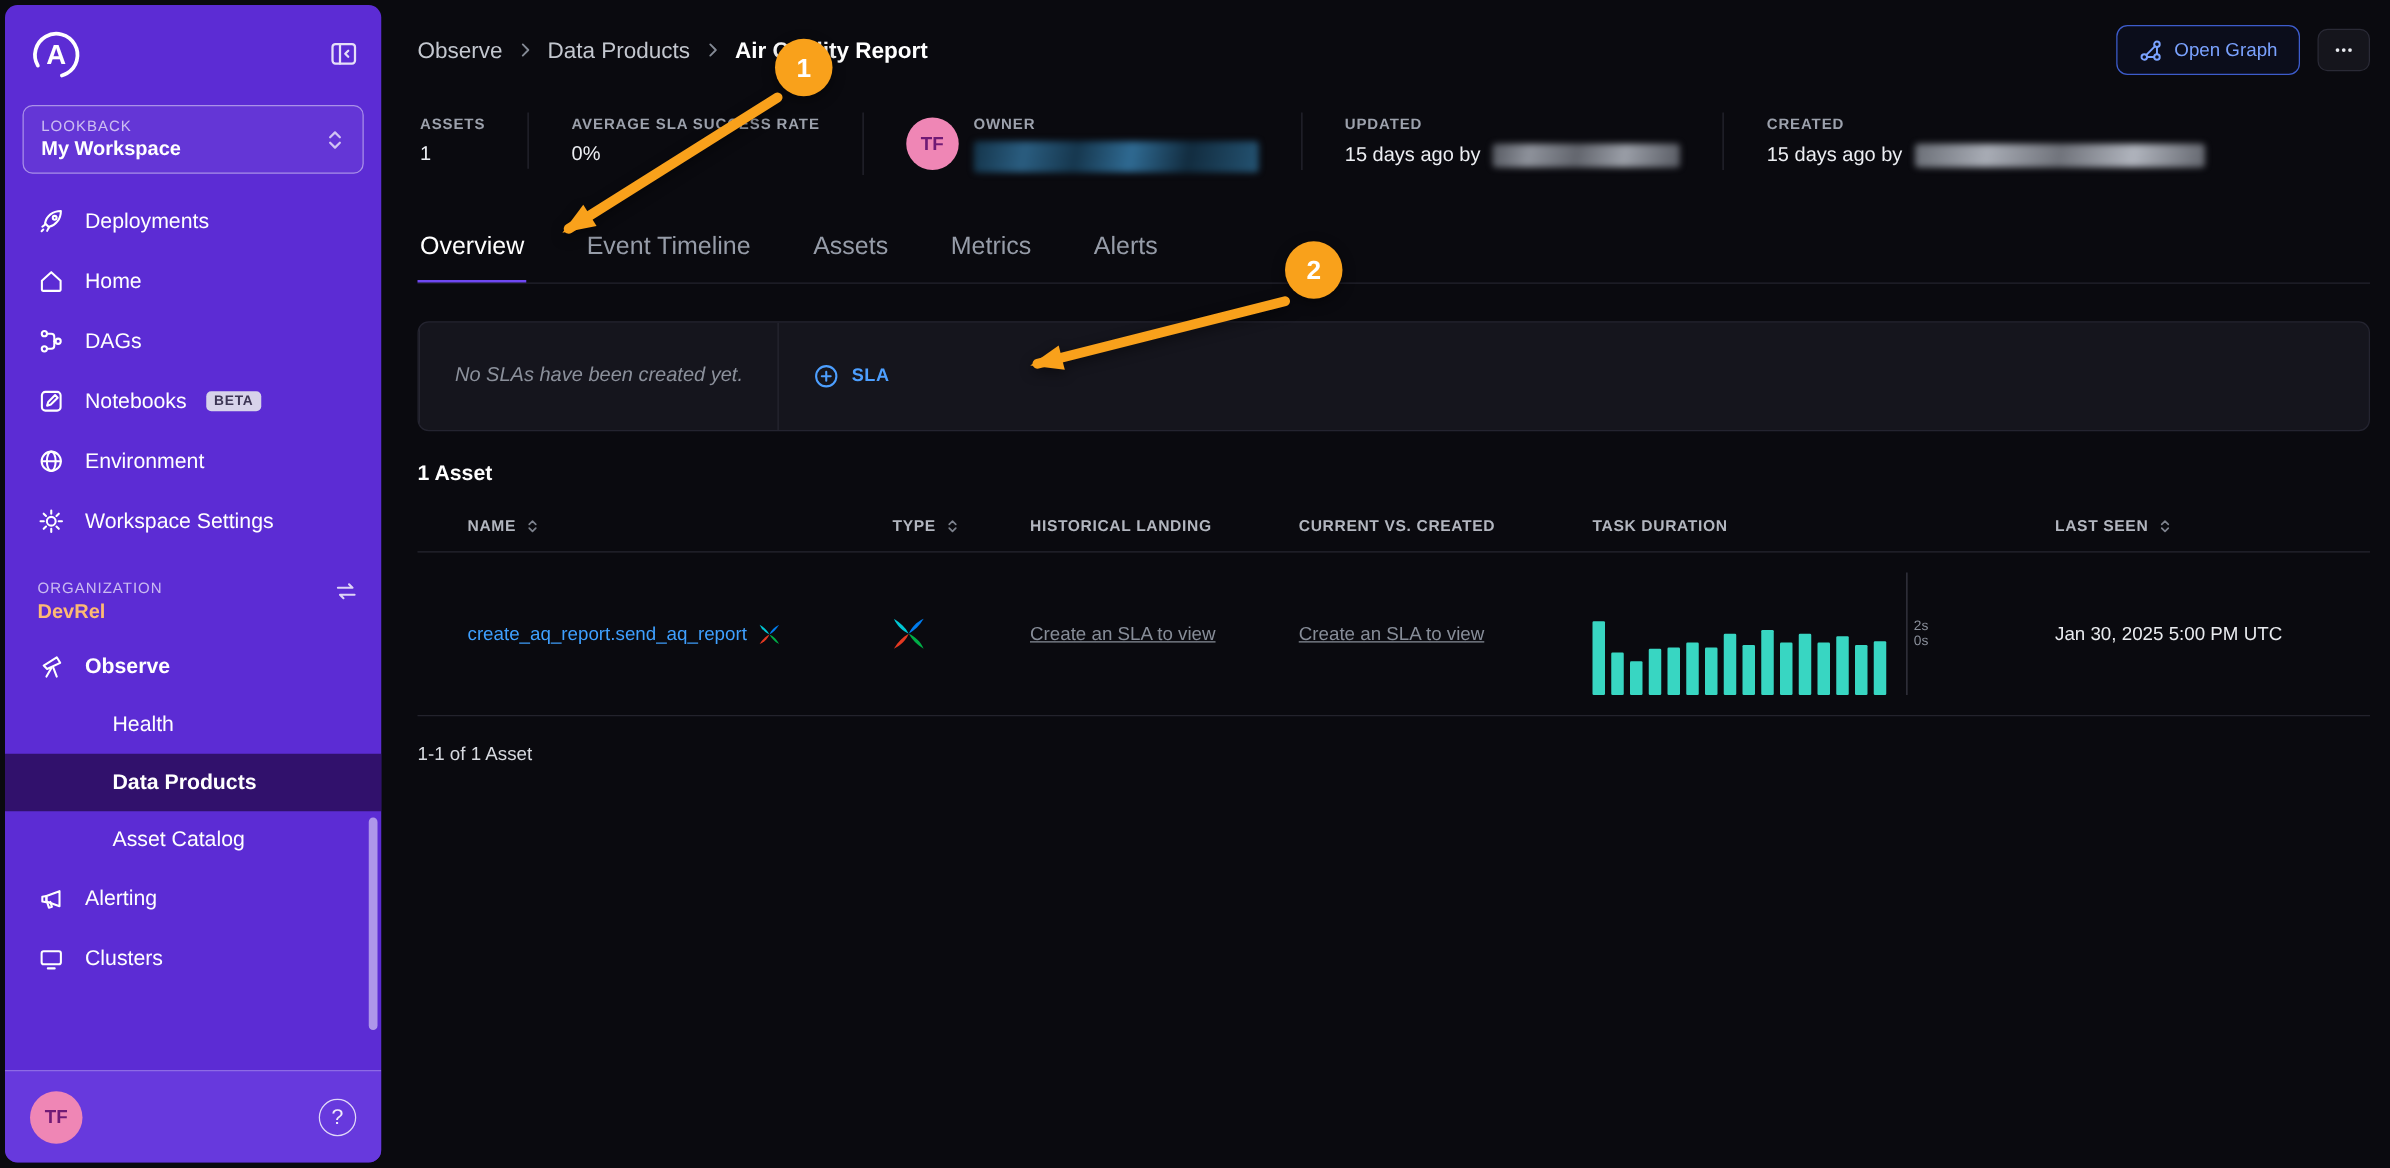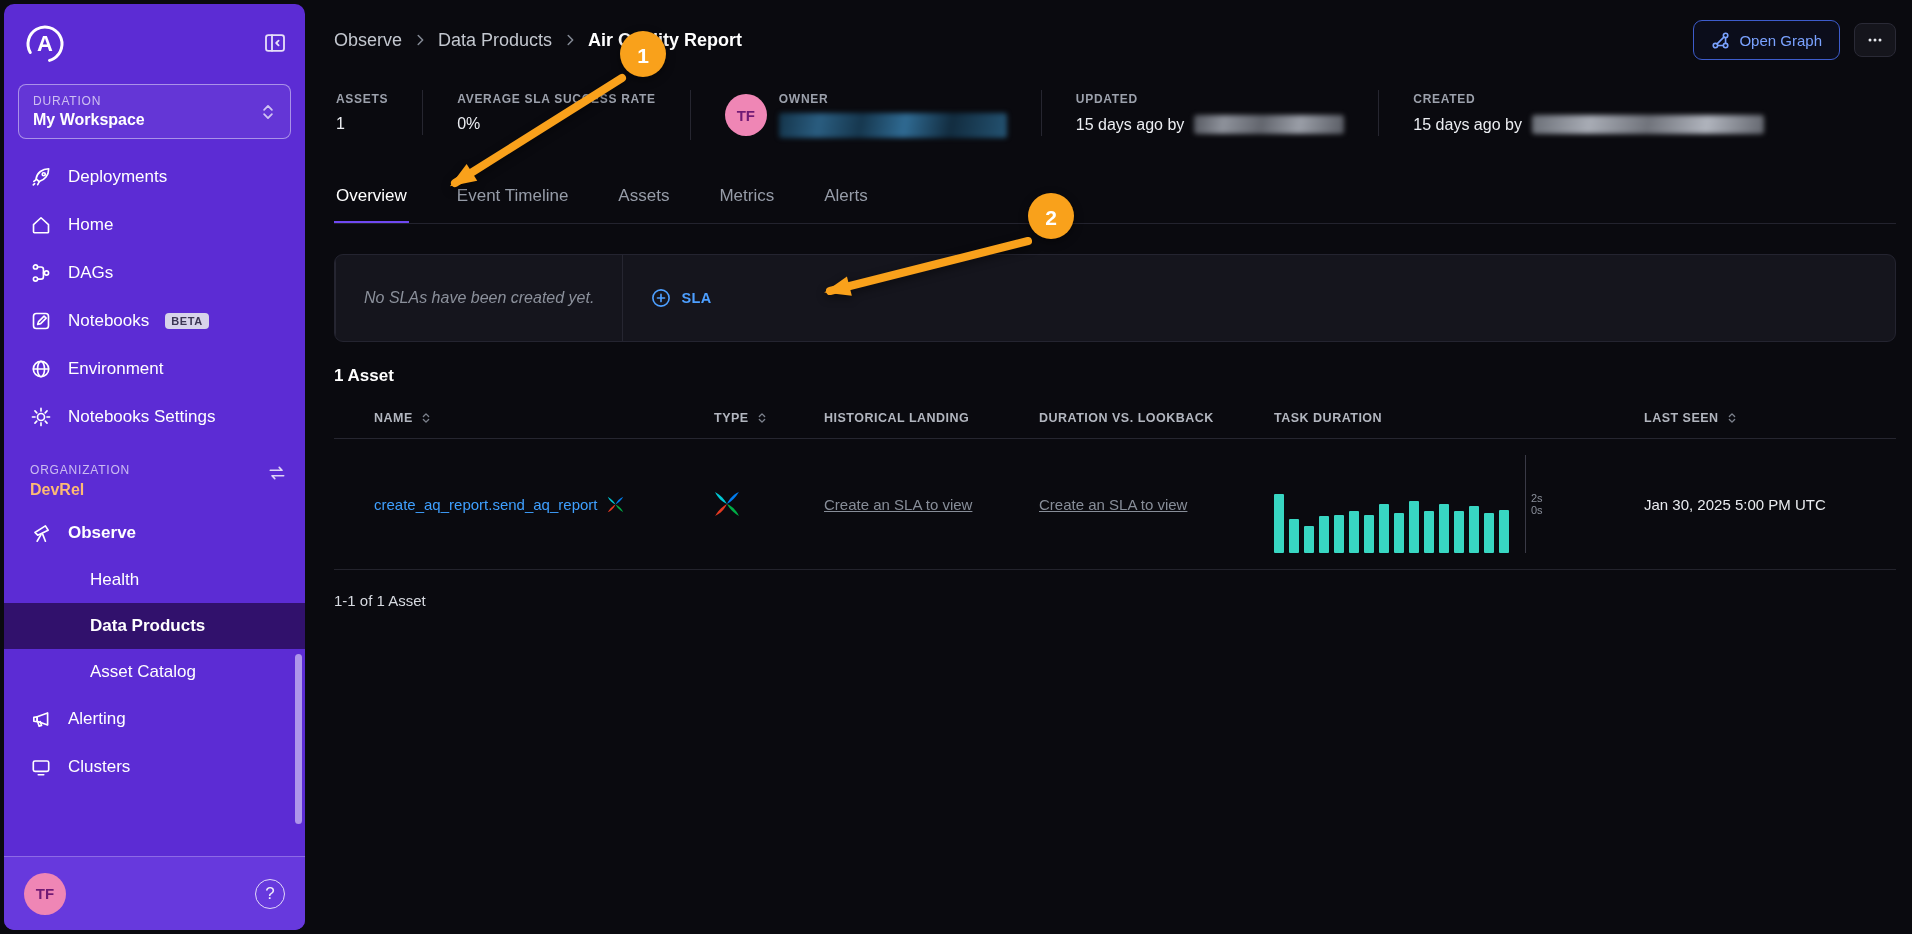--- a/index.html
+++ b/index.html
@@ -91,21 +91,21 @@
     width:228px; height:25px; margin-top:7px;
     background:linear-gradient(100deg,#14344A 0%,#2A5D80 18%,#16374E 36%,#2F6A92 55%,#122C3F 75%,#245372 100%);
   }
   .inline-val { display:flex; align-items:center; gap:10px; }
   .redact-updated { width:150px; height:19px;
     background:linear-gradient(100deg,#555860 0%,#8E929B 20%,#62656D 45%,#9A9EA7 70%,#585B63 100%); }
   .redact-created { width:232px; height:19px;
     background:linear-gradient(100deg,#6A6E76 0%,#A8ACB5 25%,#70737B 50%,#B0B4BD 75%,#63666E 100%); }
 
   .tabs { display:flex; gap:46px; margin-top:34px; border-bottom:1px solid #23232E; }
-  .tab { padding:12px 2px 15px 2px; font-size:17px; color:#969CA8; cursor:pointer; border-bottom:2.5px solid transparent; }
+  .tab { padding:12px 2px 15px 2px; font-size:20px; color:#969CA8; cursor:pointer; border-bottom:2.5px solid transparent; }
   .tab.active { color:#FFFFFF; border-bottom-color:#6F48F2; }
 
   .sla-panel {
     margin-top:30px; height:88px; display:flex; align-items:stretch;
     background:#15151D; border:1px solid #242430; border-radius:9px; overflow:hidden;
   }
   .sla-cell-title { display:flex; align-items:center; padding:0 28px; font-size:17px; font-weight:bold; color:#fff; }
   .sla-div { width:1px; background:#262631; }
   .sla-empty { display:flex; align-items:center; padding:0 28px; font-size:16px; font-style:italic; color:#8B909B; min-width:270px; }
   .sla-add { display:flex; align-items:center; gap:10px; padding:0 28px; color:#4D9FFF; font-size:14.5px; font-weight:bold; letter-spacing:.4px; cursor:pointer; }
@@ -154,21 +154,21 @@
       <svg width="24" height="24" viewBox="0 0 20 20" fill="none" stroke="#fff" stroke-width="1.5" stroke-linecap="round" stroke-linejoin="round">
         <rect x="2.5" y="3.5" width="15" height="13" rx="2"></rect>
         <path d="M7.5 3.5v13"></path>
         <path d="M13 8l-2 2 2 2"></path>
       </svg>
     </div>
   </div>
 
   <div class="ws-box">
     <div>
-      <div class="ws-label">DURATION</div>
+      <div class="ws-label">LOOKBACK</div>
       <div class="ws-name">My Workspace</div>
     </div>
     <span>
       <svg width="16" height="20" viewBox="0 0 14 18" fill="none" stroke="rgba(255,255,255,.7)" stroke-width="1.6" stroke-linecap="round" stroke-linejoin="round">
         <path d="M3.5 7 7 3.5 10.5 7"></path>
           <path d="M3.5 11 7 14.5 10.5 11"></path>
       </svg>
     </span>
   </div>
 
@@ -223,21 +223,21 @@
       </span>
       <span>Environment</span>
     </div>
     <div class="nav-item">
       <span class="ico">
         <svg width="22" height="22" viewBox="0 0 20 20" fill="none" stroke="#fff" stroke-width="1.5" stroke-linecap="round" stroke-linejoin="round">
           <circle cx="10" cy="10" r="3.2"></circle>
           <path d="M10 2.2v2.4M10 15.4v2.4M2.2 10h2.4M15.4 10h2.4M4.5 4.5l1.7 1.7M13.8 13.8l1.7 1.7M15.5 4.5l-1.7 1.7M6.2 13.8l-1.7 1.7"></path>
         </svg>
       </span>
-      <span>Notebooks Settings</span>
+      <span>Workspace Settings</span>
     </div>
   </nav>
 
   <div class="org-row">
     <div>
       <div class="org-label">ORGANIZATION</div>
       <div class="org-name">DevRel</div>
     </div>
     <span>
       <svg width="20" height="20" viewBox="0 0 18 18" fill="none" stroke="rgba(255,255,255,.8)" stroke-width="1.5" stroke-linecap="round" stroke-linejoin="round">
@@ -408,21 +408,21 @@
         <svg width="12" height="14" viewBox="0 0 16 16" fill="none" stroke="#7D828D" stroke-width="1.8" stroke-linecap="round" stroke-linejoin="round">
             <path d="M4.5 6 8 2.5 11.5 6"></path>
             <path d="M4.5 10 8 13.5 11.5 10"></path>
           </svg>
       </span>
     </div>
     <div class="th">
       <span>HISTORICAL LANDING</span>
     </div>
     <div class="th">
-      <span>DURATION VS. LOOKBACK</span>
+      <span>CURRENT VS. CREATED</span>
     </div>
     <div class="th">
       <span>TASK DURATION</span>
     </div>
     <div class="th">
       <span>LAST SEEN</span>
       <span>
         <svg width="12" height="14" viewBox="0 0 16 16" fill="none" stroke="#7D828D" stroke-width="1.8" stroke-linecap="round" stroke-linejoin="round">
             <path d="M4.5 6 8 2.5 11.5 6"></path>
             <path d="M4.5 10 8 13.5 11.5 10"></path>

